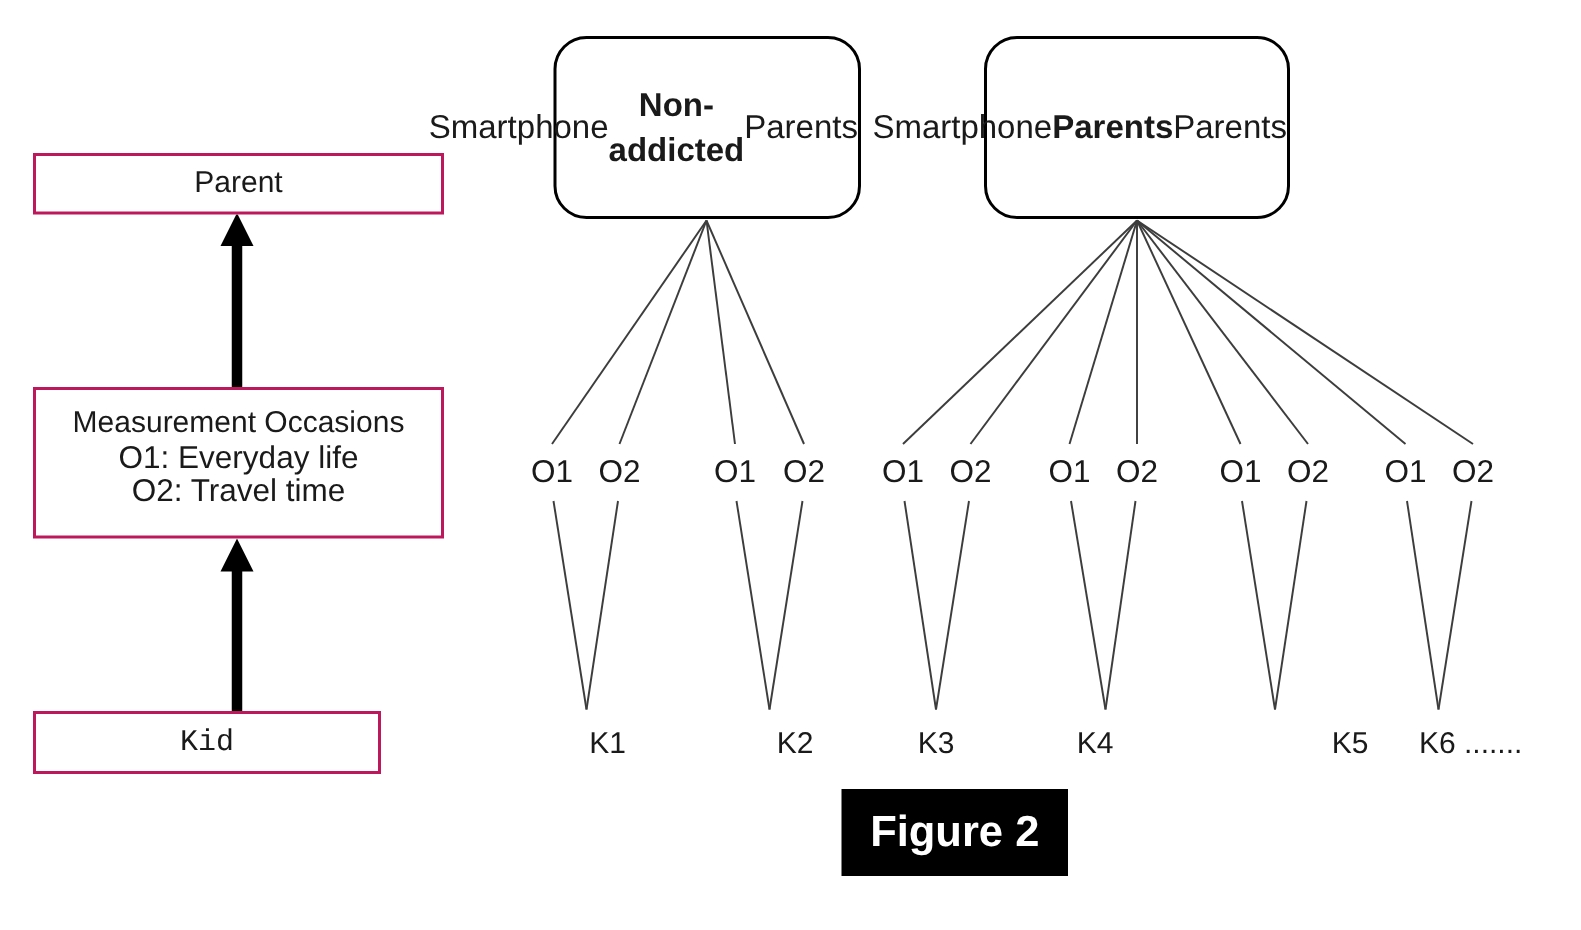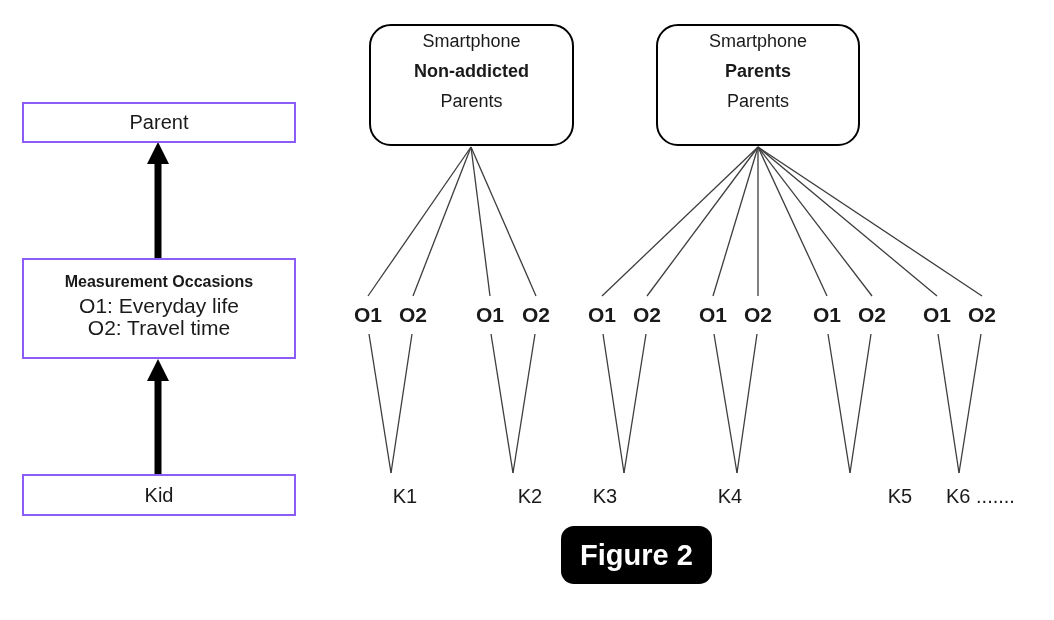--- a/index.html
+++ b/index.html
@@ -20,65 +20,63 @@
     position: absolute;
     left: 0; top: 0;
     width: 1054px;
     height: 620px;
     z-index: 1;
     pointer-events: none;
   }
   .box {
     position: absolute;
     box-sizing: border-box;
-    border: 2px solid #8b5cf6;
+    border: 2px solid #be185d;
     background: #ffffff;
     display: flex;
     align-items: center;
     justify-content: center;
     text-align: center;
     z-index: 2;
   }
   .parent-box  { left: 22px; top: 102px; width: 274px; height: 41px; font-size: 20px; }
-  .kid-box     { left: 22px; top: 474px; width: 274px; height: 42px; font-size: 20px; }
+  .kid-box     { left: 22px; top: 474px; width: 232px; height: 42px; font-size: 20px; font-family: Liberation Mono, monospace; }
   .measure-box {
     left: 22px; top: 258px; width: 274px; height: 101px;
     flex-direction: column;
     justify-content: flex-start;
     padding-top: 9px;
   }
-  .measure-title { font-size: 16px; line-height: 26px; font-weight: bold; }
+  .measure-title { font-size: 20px; line-height: 26px; }
   .measure-sub   { font-size: 21px; line-height: 22px; }
   .group-box {
     position: absolute;
     box-sizing: border-box;
     border: 2px solid #000000;
     border-radius: 22px;
     background: #ffffff;
     display: flex;
-    flex-direction: column;
     align-items: center;
-    justify-content: flex-start;
+    justify-content: flex-end;
     text-align: center;
-    font-size: 18px;
+    font-size: 22px;
     line-height: 30px;
     z-index: 2;
   }
   .group-box.nonaddicted { left: 369px; top: 24px; width: 205px; height: 122px; }
   .group-box.addicted    { left: 656px; top: 24px; width: 204px; height: 122px; }
   .group-box .bold-line  { font-weight: bold; }
   .olabel {
     position: absolute;
     top: 301px;
     transform: translateX(-50%);
     font-size: 21px;
     line-height: 28px;
     white-space: nowrap;
     z-index: 2;
-    font-weight: bold;
   }
   .klabel {
     position: absolute;
     top: 483px;
     transform: translateX(-50%);
     font-size: 20px;
     line-height: 26px;
     white-space: nowrap;
     z-index: 2;
   }
@@ -90,21 +88,20 @@
     left: 561px; top: 526px;
     width: 151px; height: 58px;
     background: #000000;
     color: #ffffff;
     font-weight: bold;
     font-size: 29px;
     display: flex;
     align-items: center;
     justify-content: center;
     z-index: 3;
-    border-radius: 13px;
   }
 </style>
 </head>
 <body>
 
 <div id="stage">
 
   <svg id="lines-svg" viewBox="0 0 1054 620" xmlns="http://www.w3.org/2000/svg">
 
     <g stroke="#3d3d3d" stroke-width="1.3">
@@ -185,21 +182,21 @@
   <span class="olabel" style="left:647px">O2</span>
   <span class="olabel" style="left:713px">O1</span>
   <span class="olabel" style="left:758px">O2</span>
   <span class="olabel" style="left:827px">O1</span>
   <span class="olabel" style="left:872px">O2</span>
   <span class="olabel" style="left:937px">O1</span>
   <span class="olabel" style="left:982px">O2</span>
 
   <span class="klabel" style="left:405px">K1</span>
   <span class="klabel" style="left:530px">K2</span>
-  <span class="klabel" style="left:605px">K3</span>
+  <span class="klabel" style="left:624px">K3</span>
   <span class="klabel" style="left:730px">K4</span>
   <span class="klabel" style="left:900px">K5</span>
   <span class="klabel k6" style="left:946px">K6 .......</span>
 
   <div class="figure-caption">
     <span>Figure 2</span>
   </div>
 
 </div>
 

